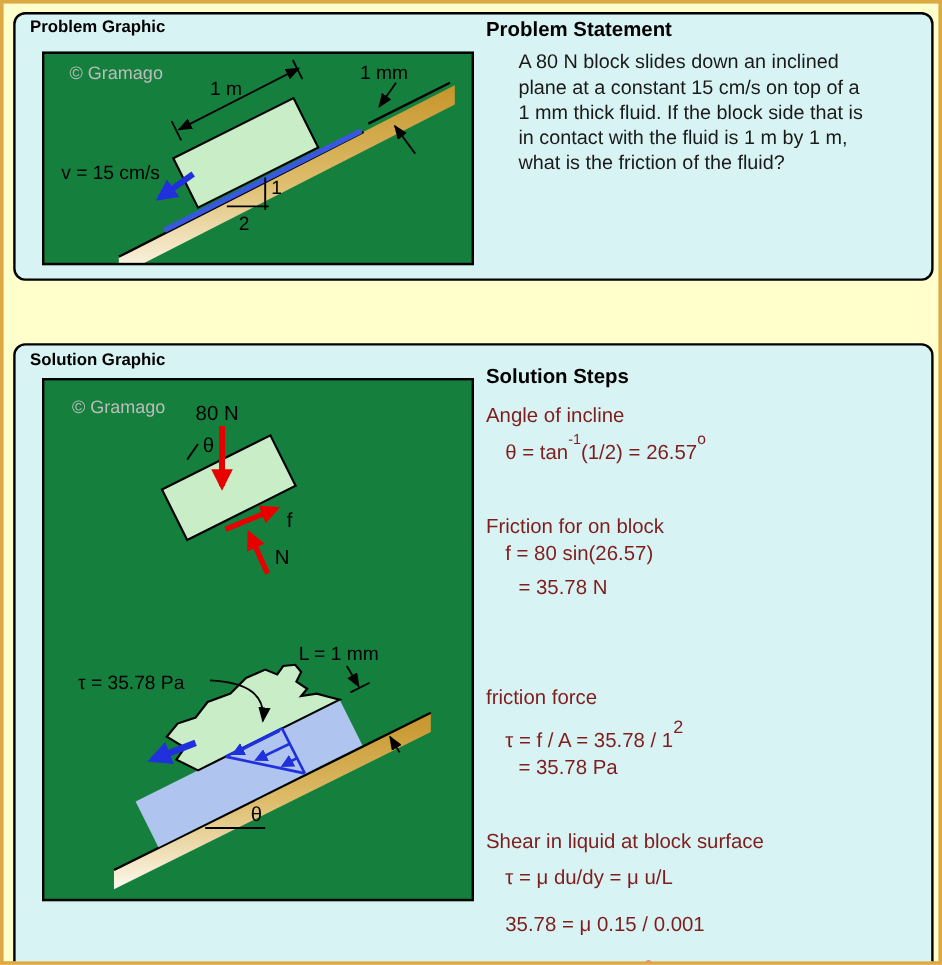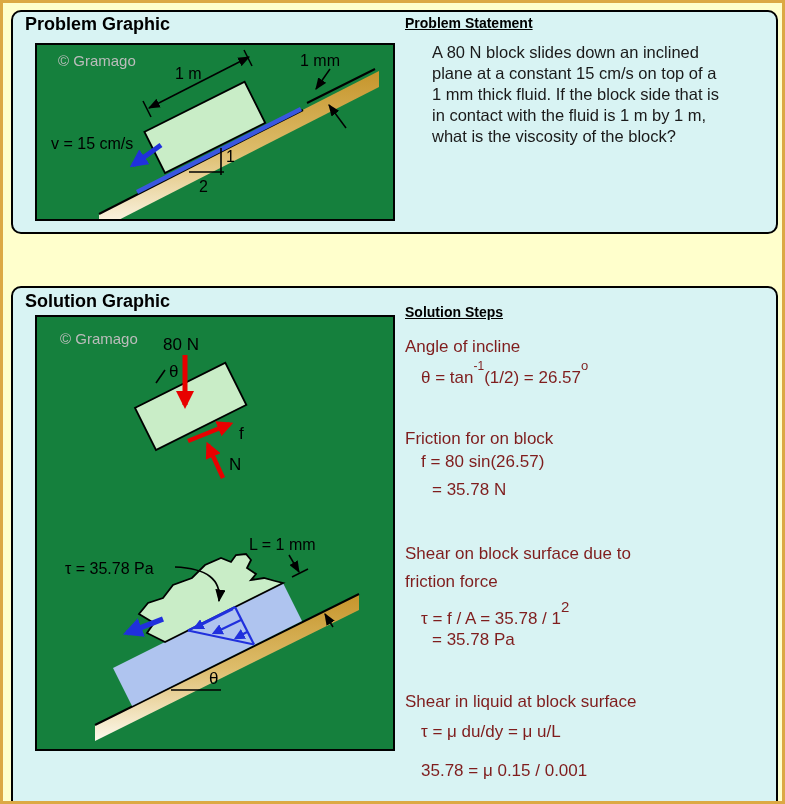--- a/index.html
+++ b/index.html
@@ -16,32 +16,32 @@
     position:absolute;left:8px;width:767px;
     background:#D8F3F3;
     border:2px solid #000;
     border-radius:10px;
     box-sizing:border-box;
   }
   #panel-problem{top:7px;height:224px;}
   #panel-solution{top:243px;height:552px;margin-top:40px;}
   .panel-title{
     position:absolute;left:12px;
-    font-size:18px;font-weight:bold;color:#000;white-space:nowrap;
+    font-size:14px;font-weight:bold;color:#000;white-space:nowrap;
   }
   .gbox{
     position:absolute;left:22px;background:#15803d;
     border:2px solid #000;box-sizing:content-box;
   }
   #problem-gbox{top:31px;width:356px;height:174px;}
   #solution-gbox{top:27px;width:356px;height:432px;}
   .col-title{
     position:absolute;left:392px;
-    font-size:14px;font-weight:bold;color:#000;
-    text-decoration:underline;white-space:nowrap;
+    font-size:17px;font-weight:bold;color:#000;
+    white-space:nowrap;
   }
   .stmt-line{
     position:absolute;left:392px;
     font-size:16.5px;line-height:21px;white-space:nowrap;color:#1a1a1a;margin-left:27px;
   }
   .s-line{
     position:absolute;font-size:17px;line-height:22px;
     white-space:nowrap;color:#7f1d1d;
   }
   .h0{left:392px;}
@@ -118,21 +118,21 @@
 
       <text x="21" y="21" font-size="15" fill="#BCBCBC">© Gramago</text>
     </svg>
   </div>
 
   <div class="col-title" style="top:3px">Problem Statement</div>
   <div class="stmt-line" style="top:30px">A 80 N block slides down an inclined</div>
   <div class="stmt-line" style="top:51px">plane at a constant 15 cm/s on top of a</div>
   <div class="stmt-line" style="top:72px">1 mm thick fluid. If the block side that is</div>
   <div class="stmt-line" style="top:93px">in contact with the fluid is 1 m by 1 m,</div>
-  <div class="stmt-line" style="top:114px">what is the viscosity of the block?</div>
+  <div class="stmt-line" style="top:114px">what is the friction of the fluid?</div>
 </section>
 
 <section class="panel" id="panel-solution">
   <div class="panel-title" style="top:3px">Solution Graphic</div>
 
   <div class="gbox" id="solution-gbox">
     <svg width="356" height="432" viewBox="0 0 356 432">
 
       <text x="23" y="27" font-size="15" fill="#BCBCBC">© Gramago</text>
 
@@ -187,21 +187,20 @@
 
   <div class="col-title" style="top:16px">Solution Steps</div>
 
   <div class="s-line h0" style="top:48px">Angle of incline</div>
   <div class="s-line ind1" style="top:73px"><span>θ =  tan</span><sup class="sups">-1</sup><span>(1/2) = 26.57</span><sup class="supd">o</sup></div>
 
   <div class="s-line h0" style="top:140px">Friction for on block</div>
   <div class="s-line ind1" style="top:163px">f = 80 sin(26.57)</div>
   <div class="s-line ind2" style="top:191px">= 35.78 N</div>
 
-  <div class="s-line h0" style="top:255px">Shear on block surface due to</div>
   <div class="s-line h0" style="top:283px">friction force</div>
   <div class="s-line ind1" style="top:313px"><span>τ = f / A = 35.78 / 1</span><sup class="supb">2</sup></div>
   <div class="s-line ind2" style="top:341px">= 35.78 Pa</div>
 
   <div class="s-line h0" style="top:403px">Shear in liquid at block surface</div>
   <div class="s-line ind1" style="top:433px">τ = μ du/dy = μ u/L</div>
   <div class="s-line ind1" style="top:472px">35.78 = μ 0.15 / 0.001</div>
 
   <div class="s-line h0 result" style="top:513px"><span>μ = 0.2385 N-s/m</span><sup class="supb">2</sup></div>
 </section>

